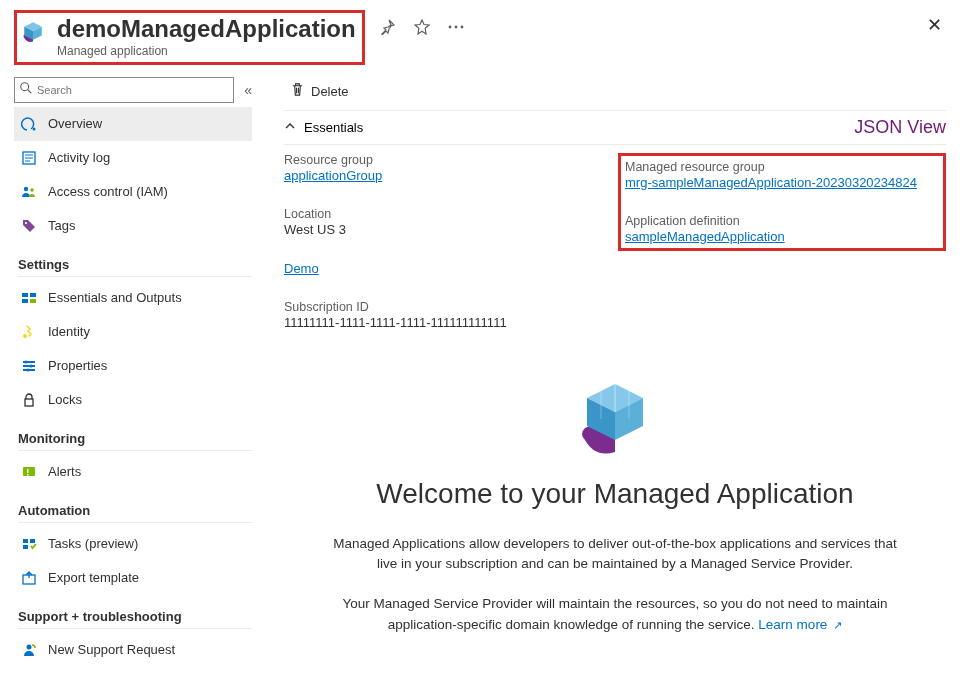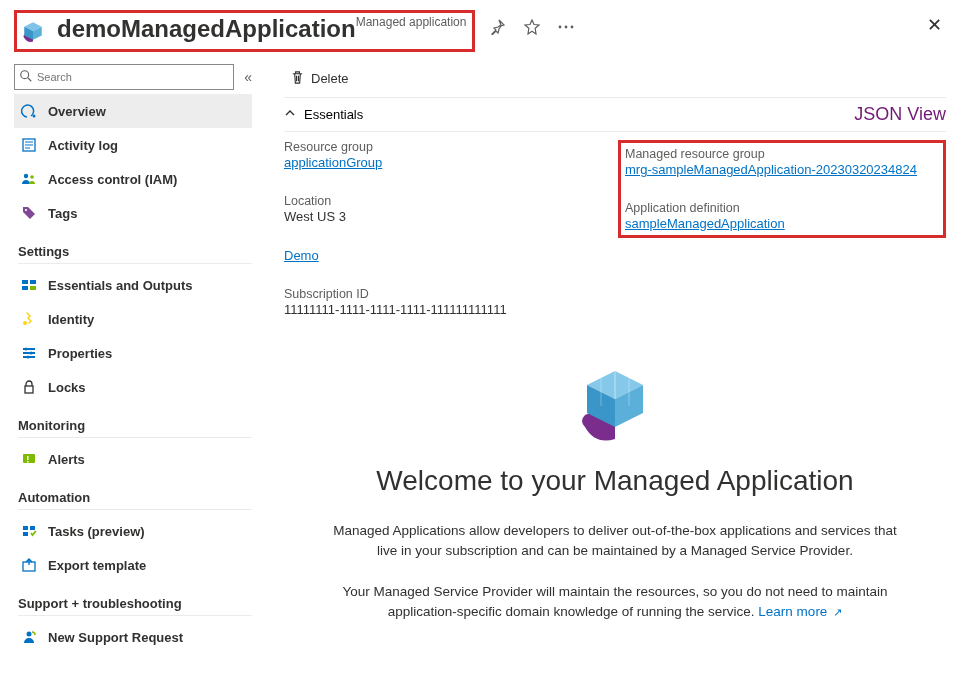--- a/index.html
+++ b/index.html
@@ -1,36 +1,36 @@
 <!DOCTYPE html>
 <html><head>
   <meta charset="utf-8">
   <style>
     * { box-sizing: border-box; margin: 0; padding: 0; font-family: "Segoe UI", Arial, sans-serif; }
     body { width: 964px; height: 680px; background: #fff; color: #323130; font-size: 13px; overflow: hidden; }
 
     .header { display: flex; align-items: flex-start; padding: 10px 14px 8px; gap: 12px; }
     .header-main { display:flex; align-items:flex-start; gap:10px; border: 3px solid #d62c2c; padding: 2px 6px 4px 2px; }
     .header-icon { width: 28px; height: 28px; margin-top:2px; }
-    .header-titles { display:flex; }
+    .header-titles { display:flex; flex-direction:column; }
     .header-title { font-size: 24px; font-weight: 600; line-height: 1.2; }
     .header-subtitle { font-size: 12px; color: #605e5c; }
     .header-actions { display:flex; gap:12px; align-items:center; padding-top:6px; }
     .header-btn { background:none; border:none; cursor:pointer; width:22px; height:22px; display:flex; align-items:center; justify-content:center; color:#605e5c; }
     .close-x { position:absolute; top:14px; right:22px; background:none;border:none;cursor:pointer;font-size:18px;color:#323130;}
 
     .body { display:flex; height: calc(100% - 58px); }
 
     .sidebar { width: 260px; padding: 4px 8px 0 14px; border-right:none; overflow-y:auto; }
     .search-row { display:flex; align-items:center; gap:10px; margin-bottom:4px; }
     .search-box { flex:1; display:flex; align-items:center; border:1px solid #8a8886; height:26px; padding:0 4px; gap:4px;}
     .search-box input { border:none; outline:none; flex:1; font-size:11px; height:100%; background:transparent;}
     .collapse-btn { background:none;border:none;cursor:pointer;color:#605e5c;font-size:14px;}
 
-    .nav-item { display:flex; align-items:center; gap:10px; height:34px; padding:0 6px; cursor:pointer; border-radius:0;font-weight:bold; }
+    .nav-item { display:flex; align-items:center; gap:10px; height:34px; padding:0 6px; cursor:pointer; border-radius:0; }
     .nav-item.active { background:#ededed; }
     .nav-icon { width:18px; height:18px; display:flex; align-items:center; justify-content:center; flex-shrink:0; }
     .nav-label { font-size:13px; color:#323130; }
 
     .section-title { font-size:13px; font-weight:600; color:#323130; margin: 14px 0 4px 4px; border-bottom:1px solid #edebe9; padding-bottom:4px;}
 
     .main { flex:1; padding: 0 18px 0 24px; overflow-y:auto; }
     .toolbar { display:flex; align-items:center; height:38px; gap:8px; border-bottom:1px solid #edebe9; }
     .tool-btn { background:none;border:none;cursor:pointer;display:flex;align-items:center;gap:6px;font-size:13px;color:#323130;padding:4px 6px;}
 

